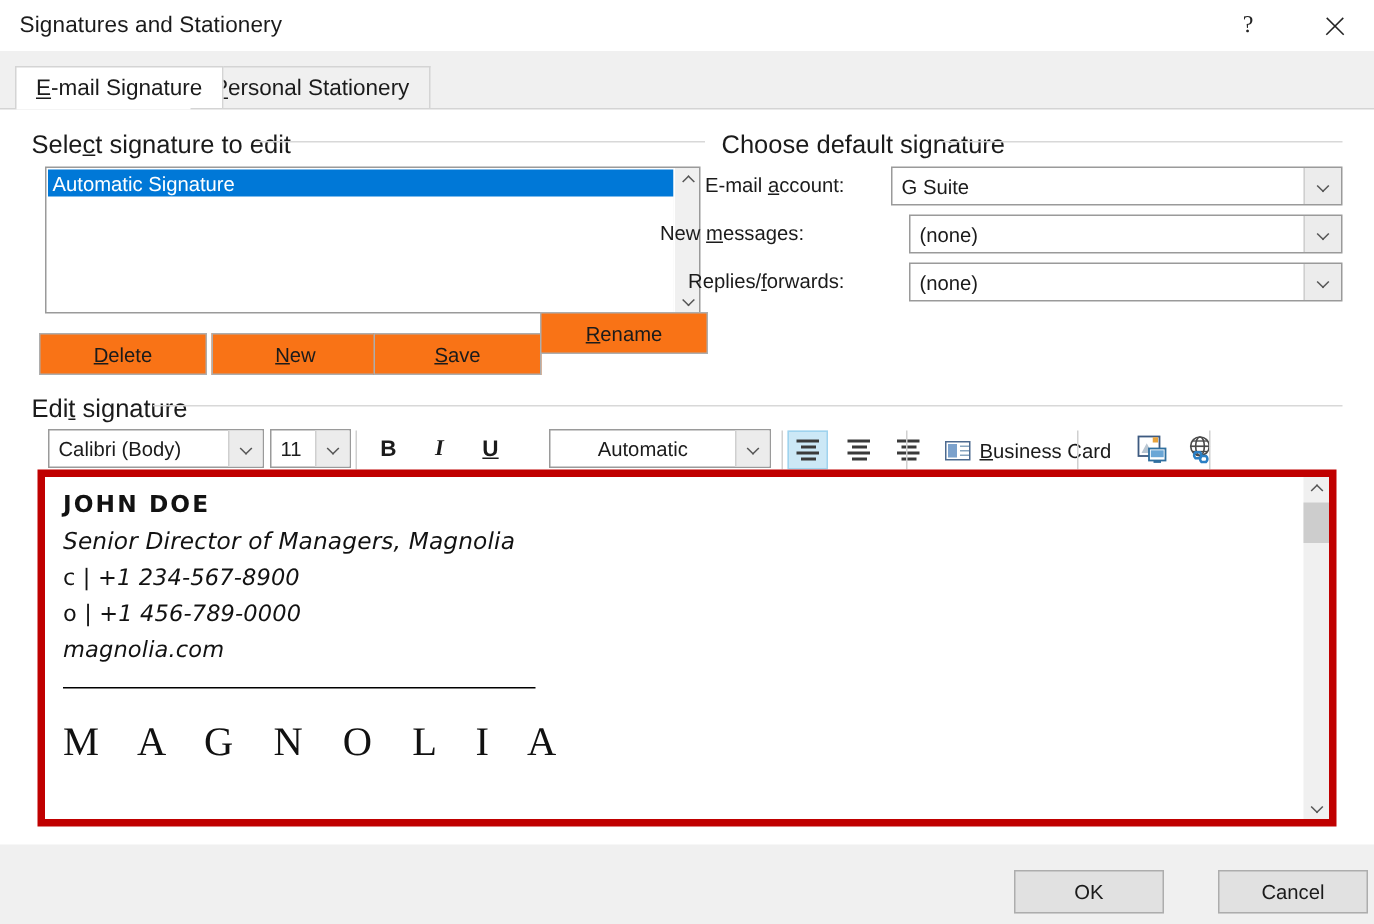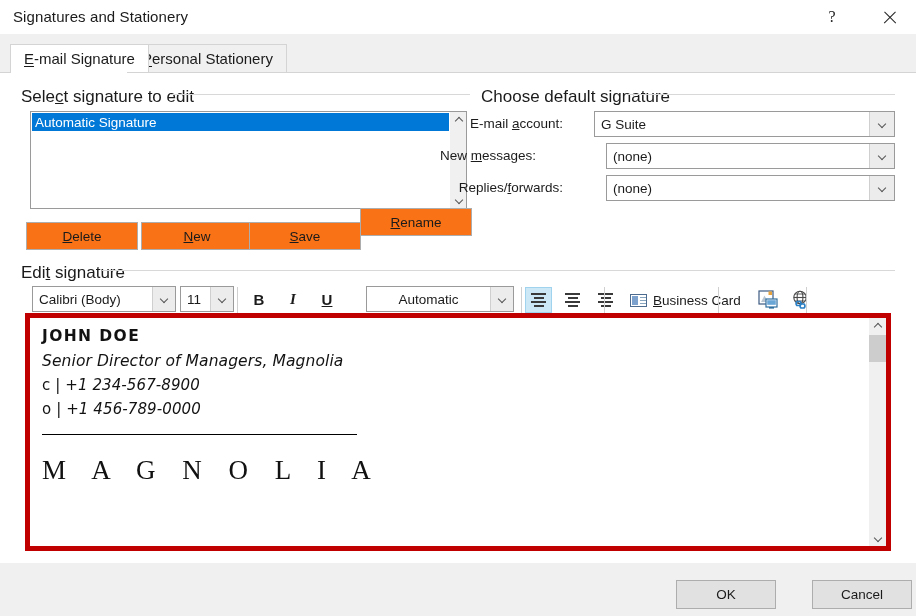--- a/index.html
+++ b/index.html
@@ -640,20 +640,21 @@
 
     <div class="sep" id="sep5"></div>
   </div>
 
   <div class="editor-wrap">
     <div class="editor">
       <div class="sig-name">JOHN DOE</div>
       <div class="sig-line title">Senior Director of Managers, Magnolia</div>
       <div class="sig-line"><span class="plain">c | </span><span>+1 234-567-8900</span></div>
       <div class="sig-line"><span class="plain">o | </span><span>+1 456-789-0000</span></div>
+      <div class="sig-line">magnolia.com</div>
       <div class="sig-hr"></div>
       <div class="sig-brand">M A G N O L I A</div>
     </div>
     <div class="editor-scroll">
       <div class="scroll-arrow">
         <span class="chev up"></span>
       </div>
       <div class="thumb"></div>
       <div class="scroll-arrow down">
         <span class="chev down"></span>

